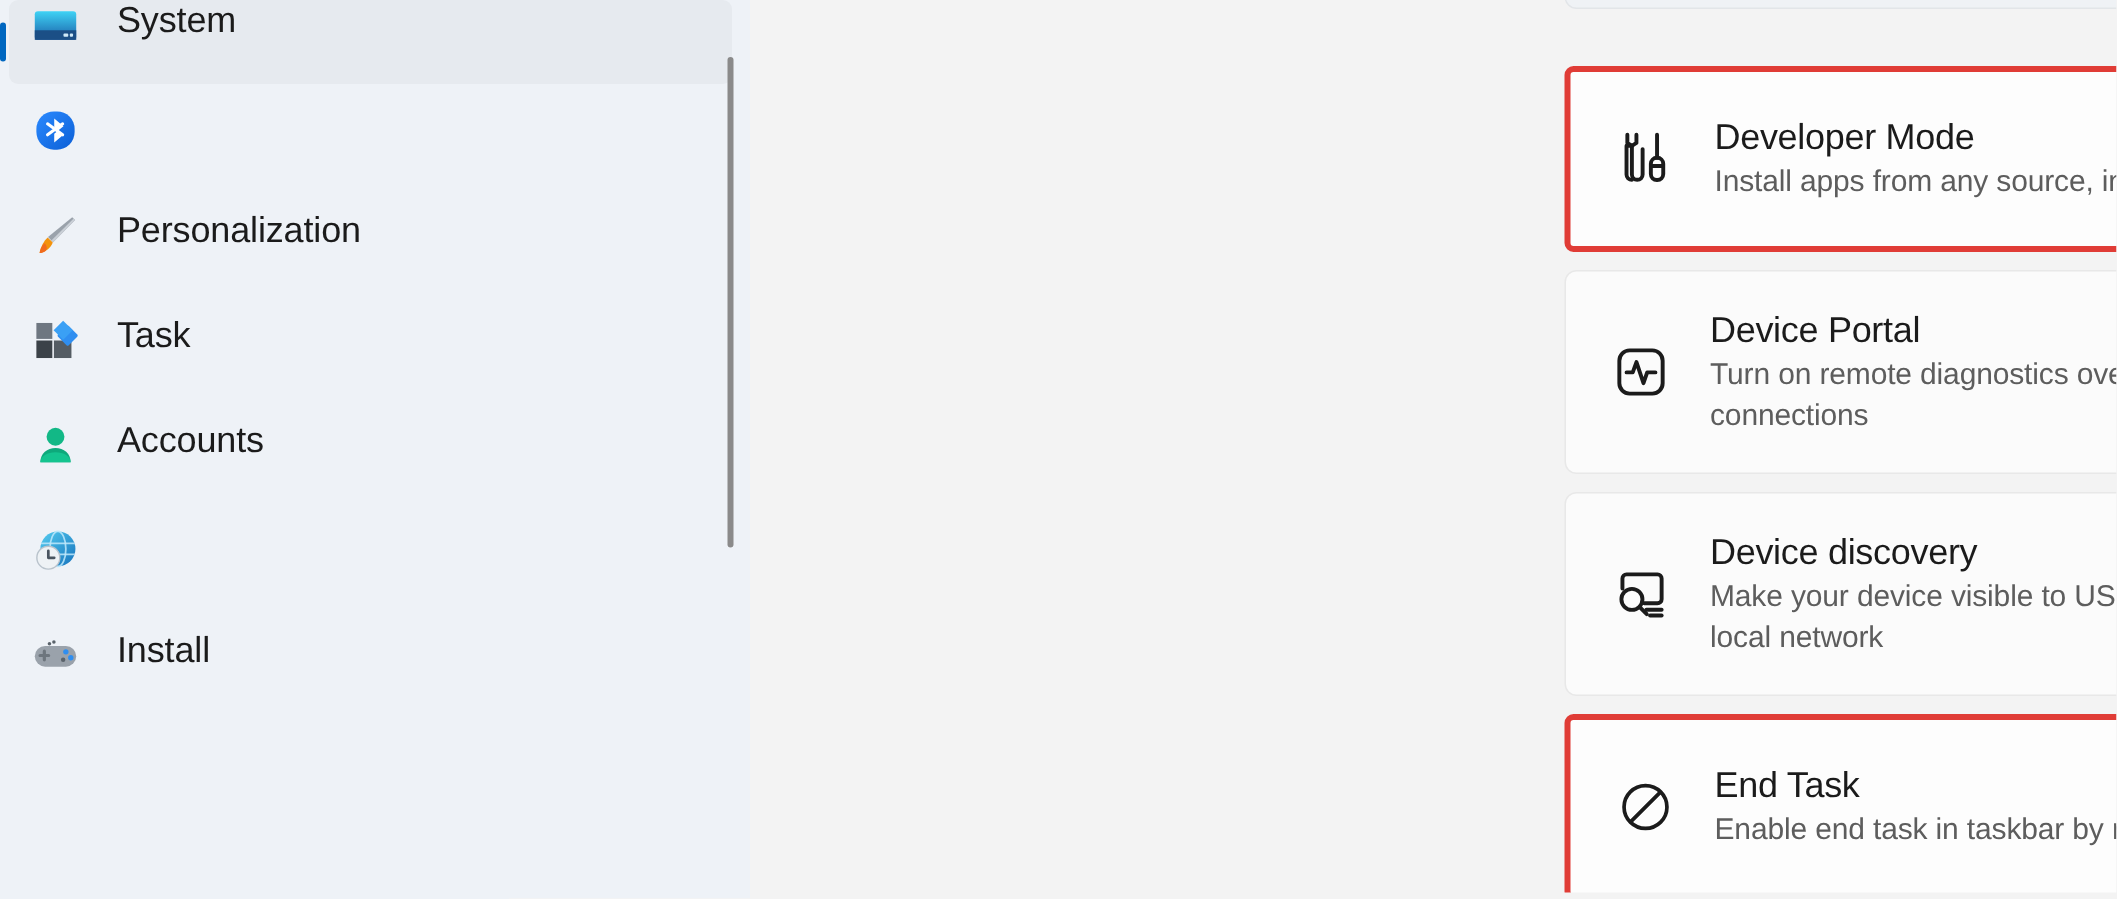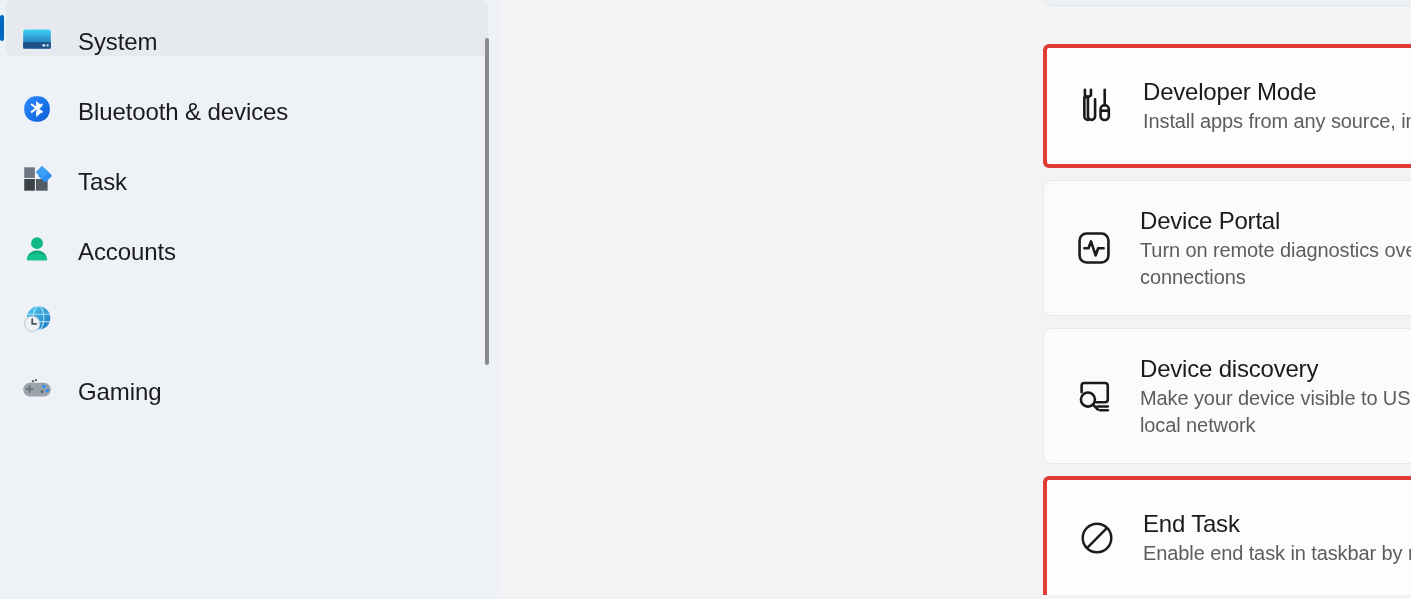--- a/index.html
+++ b/index.html
@@ -31,21 +31,21 @@
   }
 
   .nav-list {
     position: relative;
     list-style: none;
   }
 
   .nav-item {
     position: relative;
     display: flex;
-    align-items: flex-end;
+    align-items: flex-start;
     height: 56px;
     margin: 0 12px 14px 6px;
     padding-left: 14px;
     border-radius: 6px;
     cursor: pointer;
   }
   .nav-item.selected {
     background: #e6eaef;
   }
   .nav-item.selected .sel-pill {
@@ -181,21 +181,31 @@
                 <linearGradient id="gbt" x1="0" y1="0" x2="1" y2="1">
                   <stop offset="0" stop-color="#2b8aff"></stop>
                   <stop offset="1" stop-color="#0b5fd6"></stop>
                 </linearGradient>
               </defs>
               <rect x="4" y="4" width="24" height="24" rx="11" fill="url(#gbt)"></rect>
               <path d="M15.2 8.5 L21 13.3 L15.2 18 L15.2 8.5 Z M15.2 14 L15.2 23.5 L21 18.7 L15.2 14 Z" fill="#ffffff"></path>
               <path d="M11 11.8 L20.5 18.7 M11 18.7 L20.5 11.8" stroke="#ffffff" stroke-width="1.9" stroke-linecap="round"></path>
             </svg>
           </span>
-          <span class="nav-label">Bluetooth &amp; devices</span>
+        </li>
+        <li class="nav-item">
+          <span class="nav-icon">
+            <svg width="34" height="34" viewBox="0 0 32 32" fill="none" xmlns="http://www.w3.org/2000/svg">
+              <path d="M26.5 4.5 L28.3 6.3 L14.5 20.2 L11.3 17 Z" fill="#9aa2ab"></path>
+              <path d="M27.4 5.4 L28.3 6.3 L14.5 20.2 L13.4 19.1 Z" fill="#c9cfd6"></path>
+              <path d="M11.1 17.2 L14.3 20.4 C13 23.6 10.2 26.4 6 27 C6.7 23.2 8.6 19.4 11.1 17.2 Z" fill="#f2930d"></path>
+              <path d="M9.2 20.9 C10.5 22.2 11 24.2 9.9 25.5 C8.9 26.6 7.2 26.9 6 27 C6.3 25 7.3 22.3 9.2 20.9 Z" fill="#f06b1e"></path>
+            </svg>
+          </span>
+          <span class="nav-label">Personalization</span>
         </li>
         <li class="nav-item">
           <span class="nav-icon">
             <svg width="34" height="34" viewBox="0 0 32 32" fill="none" xmlns="http://www.w3.org/2000/svg">
               <rect x="4" y="5" width="10" height="10" fill="#6e7781"></rect>
               <rect x="4" y="16" width="10" height="11" fill="#3b4248"></rect>
               <rect x="15" y="16" width="11" height="11" fill="#545c63"></rect>
               <rect x="15.5" y="9.5" width="9.5" height="9.5" rx="1" transform="rotate(-45 20.3 9.5)" fill="#2f8ef0"></rect>
               <path d="M20.8 3.6 L26.8 9.6 L20.8 15.6 L14.8 9.6 Z" fill="#3aa0f5"></path>
             </svg>
@@ -234,21 +244,21 @@
             <svg width="34" height="34" viewBox="0 0 32 32" fill="none" xmlns="http://www.w3.org/2000/svg">
               <rect x="3" y="10" width="26" height="13" rx="6.5" fill="#9aa2ab"></rect>
               <path d="M9 13.3 V18.7 M6.3 16 H11.7" stroke="#6d757d" stroke-width="2" stroke-linecap="round"></path>
               <circle cx="22.5" cy="13.7" r="1.7" fill="#2f8ef0"></circle>
               <circle cx="25.6" cy="17.4" r="1.7" fill="#2f8ef0"></circle>
               <circle cx="20.8" cy="18.6" r="1.4" fill="#5a636b"></circle>
               <circle cx="12.2" cy="8.6" r="1.1" fill="#5a636b"></circle>
               <circle cx="15" cy="7.6" r="1.1" fill="#5a636b"></circle>
             </svg>
           </span>
-          <span class="nav-label">Gaming</span>
+          <span class="nav-label">Install</span>
         </li>
       </ul>
     <div id="sidebar-scrollbar"></div>
   </nav>
 
   <main id="content">
       <div class="card partial" style="top: -46px; height: 52px;"></div>
       <div class="card highlight" style="top: 44px; height: 124px;">
         <div class="card-icon">
           <svg width="44" height="44" viewBox="0 0 32 32" fill="none" xmlns="http://www.w3.org/2000/svg">

